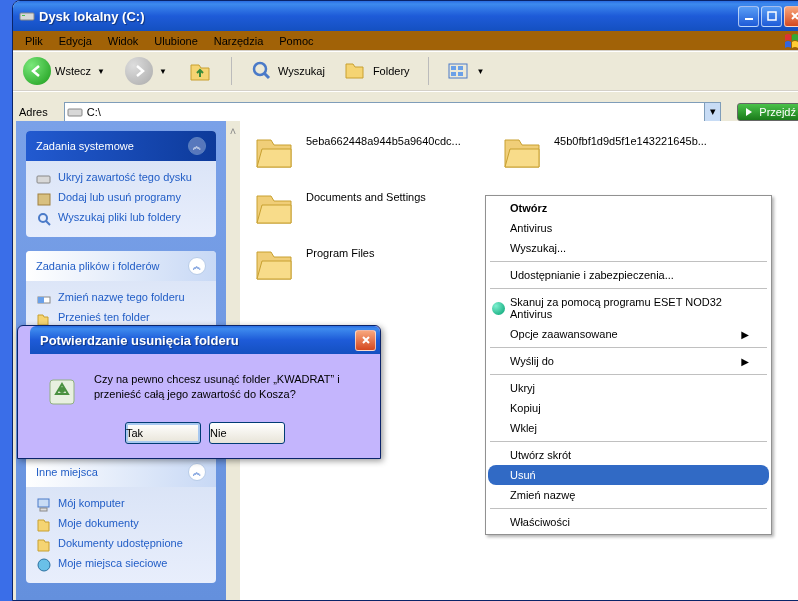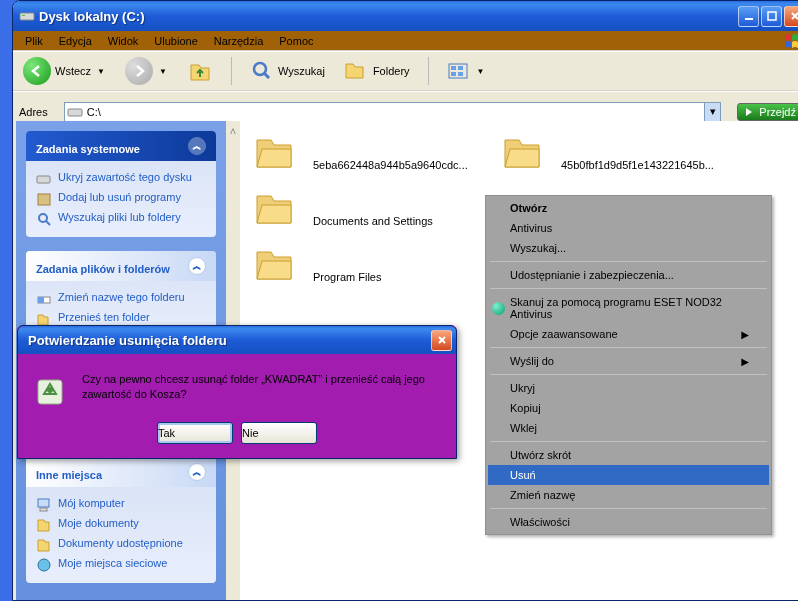--- a/index.html
+++ b/index.html
@@ -22,39 +22,39 @@
   .back-ic { background: radial-gradient(circle at 30% 30%, #7ae87a, #1a9b1a); }
   .fwd-ic { background: radial-gradient(circle at 30% 30%, #ddd, #aaa); }
   .downarr { font-size: 8px; padding: 0 2px; }
   .addressbar { height: 40px; background: #ece9d8; display: flex; align-items: center; padding: 2px 6px; gap: 16px; border-top: 1px solid #fff; }
   .addr-input { flex: 1; height: 20px; border: 1px solid #7f9db9; background: white; display: flex; align-items: center; padding-left: 2px; }
   .addr-input .drv { width: 16px; height: 16px; }
   .addr-go { background: linear-gradient(to bottom, #4ac24a, #1a7b1a); color: white; padding: 2px 6px; display: flex; align-items: center; gap: 3px; border: 1px solid #666; border-radius: 3px; }
   .body { display: flex; position: absolute; top: 120px; bottom: 0; left: 3px; right: 3px; }
   .sidepanel { width: 210px; background: linear-gradient(to bottom, #7aa1e8, #6490dd); padding: 10px; overflow: hidden; }
   .panel-group { background: linear-gradient(to bottom, #d6e1f5, #e8eefc); border-radius: 4px; margin-bottom: 14px; }
-  .panel-header { background: linear-gradient(to right, #fff, #c7d8f5); padding: 6px 10px; border-radius: 4px 4px 0 0; color: #215dc6; font-weight: bold; font-size: 11px; display: flex; justify-content: space-between; align-items: flex-end; }
+  .panel-header { background: linear-gradient(to right, #fff, #c7d8f5); padding: 6px 10px; border-radius: 4px 4px 0 0; color: #215dc6; font-weight: normal; font-size: 11px; display: flex; justify-content: space-between; align-items: center; }
   .panel-header.dark { background: linear-gradient(to right, #225ad0, #0d3a9a); color: white; }
   .panel-body { padding: 8px 10px; }
   .panel-body .item { display: flex; align-items: flex-start; gap: 6px; color: #215dc6; padding: 2px 0; cursor: pointer; }
   .smicon { width: 16px; height: 16px; flex-shrink: 0; }
   .splitter { width: 14px; background: #ece9d8; display: flex; align-items: flex-start; justify-content: center; padding-top: 4px; }
   .content { flex: 1; background: white; padding: 14px; position: relative; }
   .folder-row { display: flex; flex-wrap: wrap; }
-  .folder-item { width: 248px; display: flex; align-items: flex-end; gap: 19px; margin-bottom: 20px; }
+  .folder-item { width: 248px; display: flex; align-items: flex-start; gap: 12px; margin-bottom: 20px; }
   .folder-ic { width: 40px; height: 36px; flex-shrink: 0; }
   .folder-label { flex: 1; overflow: hidden; text-overflow: ellipsis; white-space: nowrap; }
-  .context-menu { position: absolute; left: 485px; top: 195px; width: 287px; background: #a3a3a3; border: 1px solid #919191; box-shadow: 2px 2px 3px rgba(0,0,0,0.3); padding: 2px; }
+  .context-menu { position: absolute; left: 485px; top: 195px; width: 287px; background: #ffffff; border: 1px solid #919191; box-shadow: 2px 2px 3px rgba(0,0,0,0.3); padding: 2px; }
   .cm-item { padding: 4px 20px 4px 22px; cursor: default; display: flex; justify-content: space-between; align-items: center; position: relative; }
   .cm-item.bold { font-weight: bold; }
-  .cm-item.sel { background: #316ac5; color: white; }
+  .cm-item.sel { background: #316ac5; color: white; border-radius: 8px; }
   .cm-sep { height: 1px; background: #c0c0c0; margin: 3px 2px; }
   .cm-arrow { font-size: 10px; }
   .cm-dot { position: absolute; left: 4px; width: 13px; height: 13px; border-radius: 50%; background: radial-gradient(circle at 30% 30%, #7ff0d0, #00a070); }
-  .dialog { position: absolute; left: 17px; top: 325px; width: 440px; background: #a21caf; border: 1px solid #0a246a; border-radius: 6px 6px 0 0; box-shadow: 2px 2px 6px rgba(0,0,0,0.4); }
+  .dialog { position: absolute; left: 17px; top: 325px; width: 364px; background: #c4b5fd; border: 1px solid #0a246a; border-radius: 6px 6px 0 0; box-shadow: 2px 2px 6px rgba(0,0,0,0.4); padding-left: 12px; }
   .dialog .titlebar { height: 28px; border-radius: 6px 6px 0 0; }
   .dialog-body { padding: 18px 14px 14px 14px; display: flex; gap: 14px; }
   .dialog-ic {width: 36px; height: 36px; flex-shrink: 0; }
   .dialog-text { flex: 1; line-height: 1.4; }
   .dialog-btns { display: flex; justify-content: center; gap: 8px; padding: 0 14px 14px; }
   .dlg-btn { width: 76px; height: 22px; border: 1px solid #003c74; background: linear-gradient(to bottom, #fff, #e8e4d8); border-radius: 3px; text-align: left; line-height: 20px; cursor: pointer; }
   .dlg-btn.focus { box-shadow: 0 0 0 2px #a8c8f0 inset; }
   .chev-up { width: 18px; height: 18px; border-radius: 50%; background: #fff; border: 1px solid #b8cce8; display: flex; align-items: center; justify-content: center; font-size: 9px; color: #215dc6; }
   .panel-header.dark .chev-up { background: rgba(255,255,255,0.3); border-color: #5a80c0; color: white; }
 </style>

